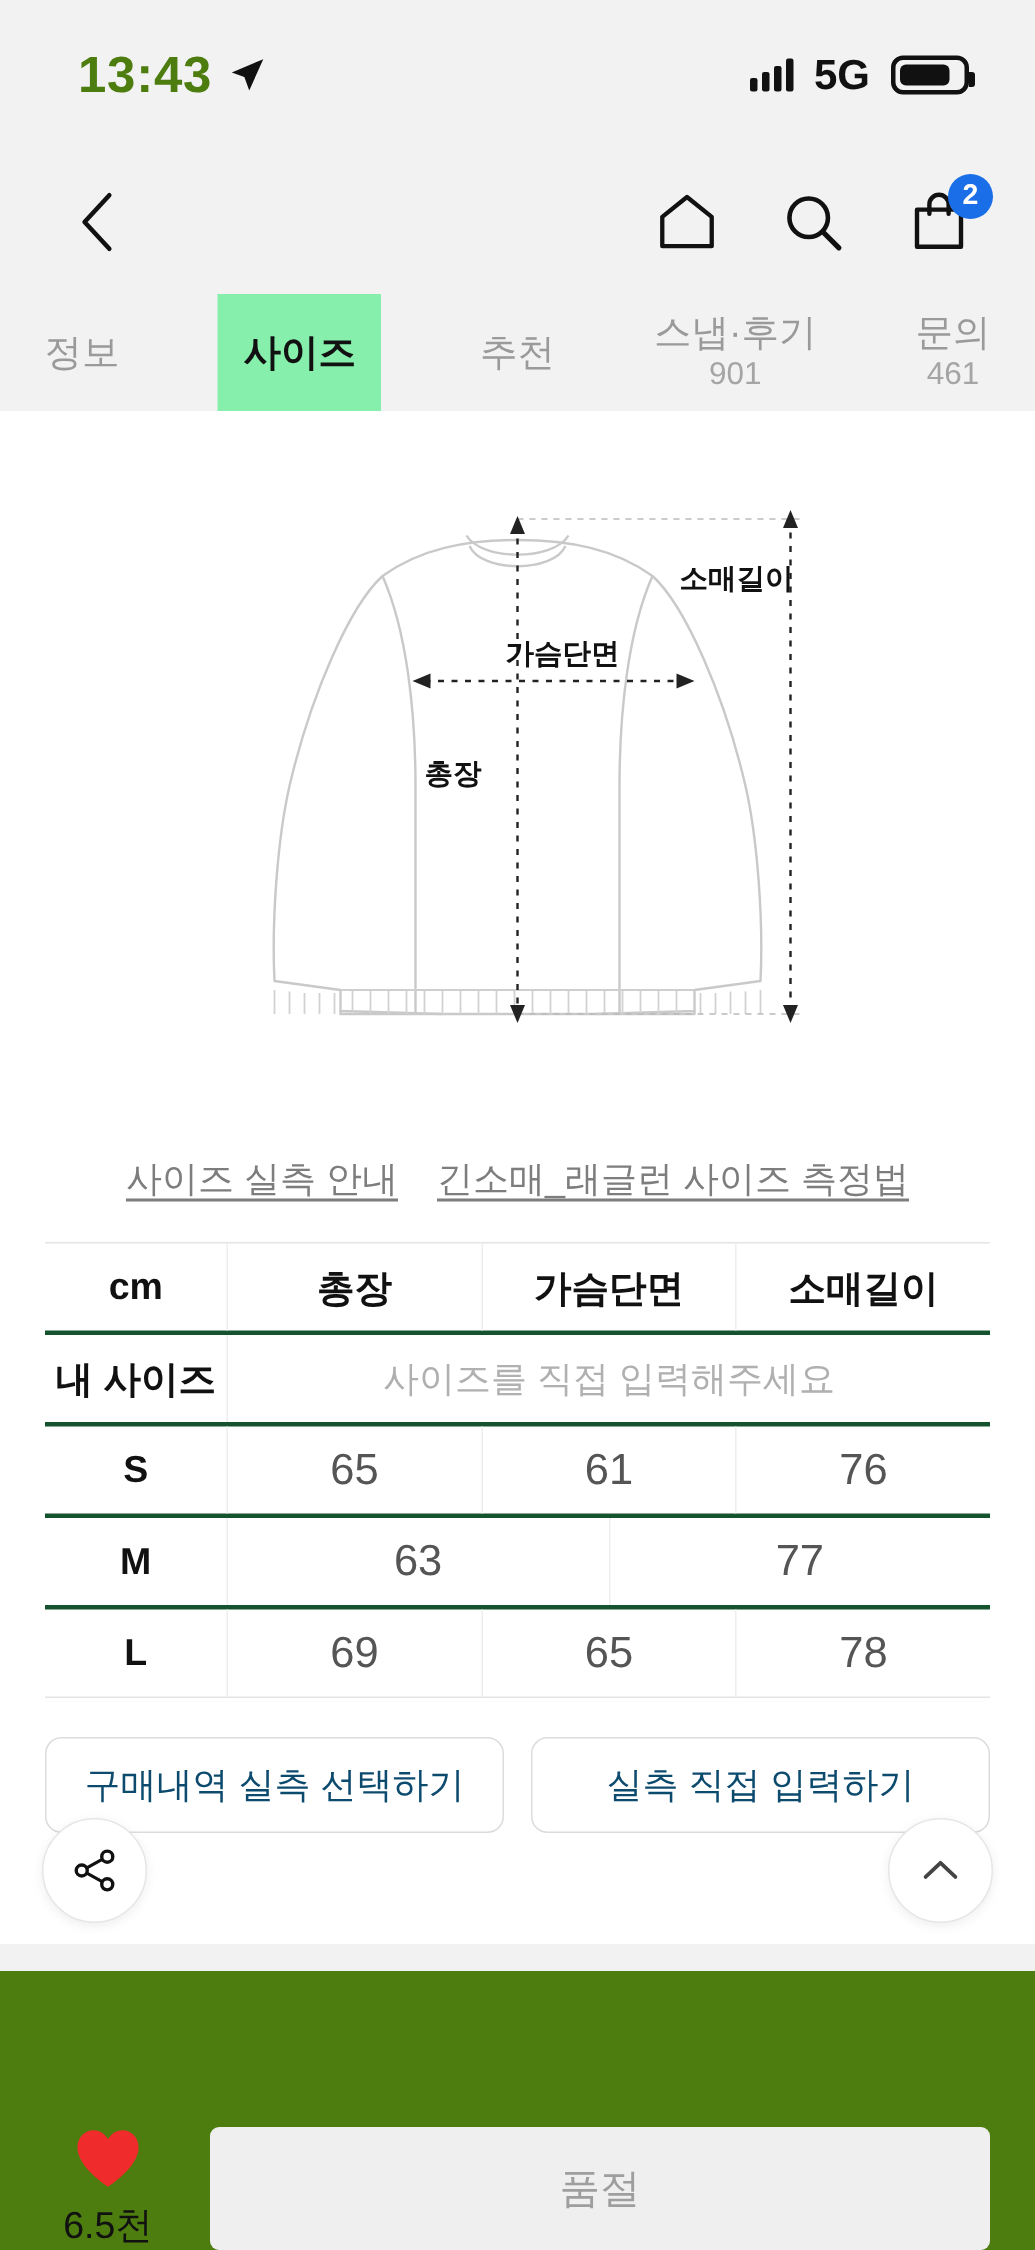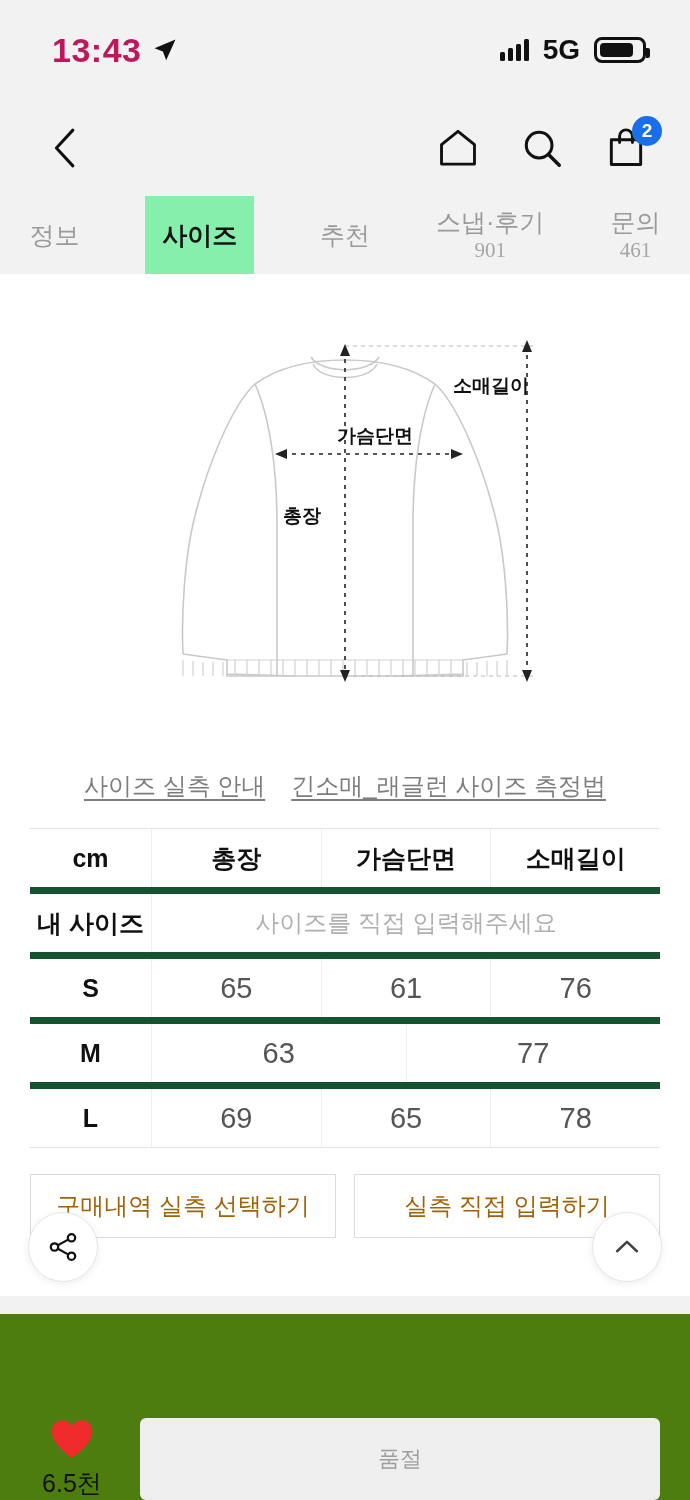--- a/index.html
+++ b/index.html
@@ -24,21 +24,21 @@
     background: #f2f2f2;
     display: flex;
     align-items: center;
     justify-content: space-between;
     padding: 0 44px 0 52px;
   }
   .status-time {
     font-size: 34px;
     font-weight: bold;
     letter-spacing: 0.5px;
-    color: #be185d;
+    color: #4d7c0f;
     display: flex;
     align-items: center;
     gap: 10px;
   }
   .loc-arrow { display: block; }
   .status-right {
     display: flex;
     align-items: center;
     gap: 12px;
   }
@@ -139,21 +139,21 @@
     display: flex;
     flex-direction: column;
     align-items: center;
     justify-content: center;
     color: #9a9a9a;
     font-size: 24px;
     line-height: 1.15;
     gap: 2px;
   }
   .tab .tab-label { font-size: 25px; }
-  .tab .tab-count { font-size: 21px; color: #a5a5a5; font-family: Liberation Serif, serif; }
+  .tab .tab-count { font-size: 21px; color: #a5a5a5; }
   .tab.active {
     background: #86efac;
     color: #111;
     font-weight: bold;
   }
   .tab.active .tab-label { font-weight: bold; }
 
   
   .diagram-wrap {
     height: 480px;
@@ -180,21 +180,21 @@
   }
 
   
   .table {
     margin: 0 30px;
     border-top: 1px solid #e4e4e4;
     border-bottom: 1px solid #e4e4e4;
   }
   .trow {
     display: flex;
-    border-bottom: 7px solid #14532d;
+    border-bottom: 3px solid #14532d;
     min-height: 58px;
   }
   .trow:last-child { border-bottom: none; }
   .tcell {
     display: flex;
     align-items: center;
     justify-content: center;
     height: 58px;
     font-size: 29px;
     color: #555;
@@ -216,26 +216,26 @@
   
   .actions {
     display: flex;
     gap: 18px;
     padding: 26px 30px 0;
   }
   .action-btn {
     flex: 1;
     height: 64px;
     border: 1px solid #dcdcdc;
-    border-radius: 0;
+    border-radius: 11px;
     display: flex;
     align-items: center;
     justify-content: center;
     font-size: 24px;
-    color: #a16207;
+    color: #0c4a6e;
     background: #fff;
   }
 
   
   .fab {
     position: absolute;
     width: 70px;
     height: 70px;
     border-radius: 50%;
     background: #ffffff;
@@ -276,21 +276,21 @@
   .like-count { font-size: 25px; color: #111; }
   .buy-btn {
     flex: 1;
     height: 82px;
     background: #efefef;
     border-radius: 6px;
     display: flex;
     align-items: center;
     justify-content: center;
     color: #9e9e9e;
-    font-size: 22px;
+    font-size: 27px;
   }
 </style>
 </head>
 <body>
 
 <div class="screen">
 
   <div class="statusbar">
     <div class="status-time">
       <span>13:43</span>

